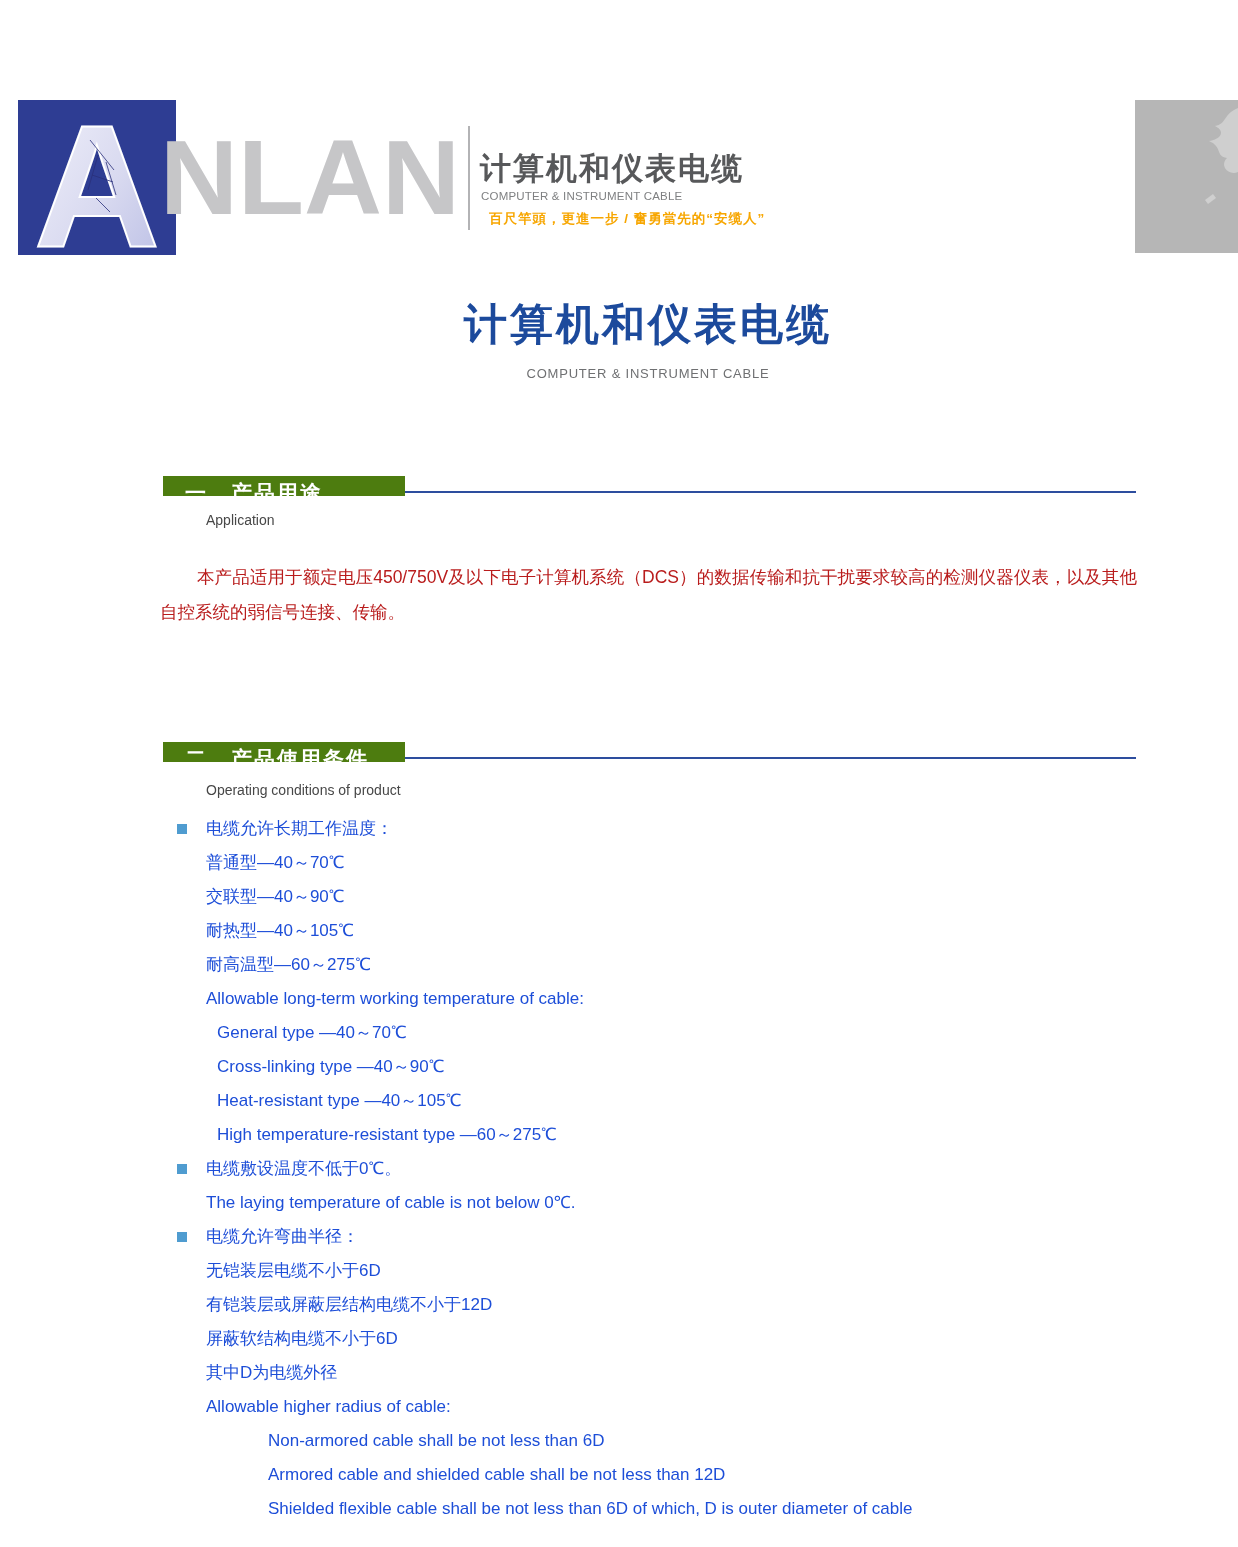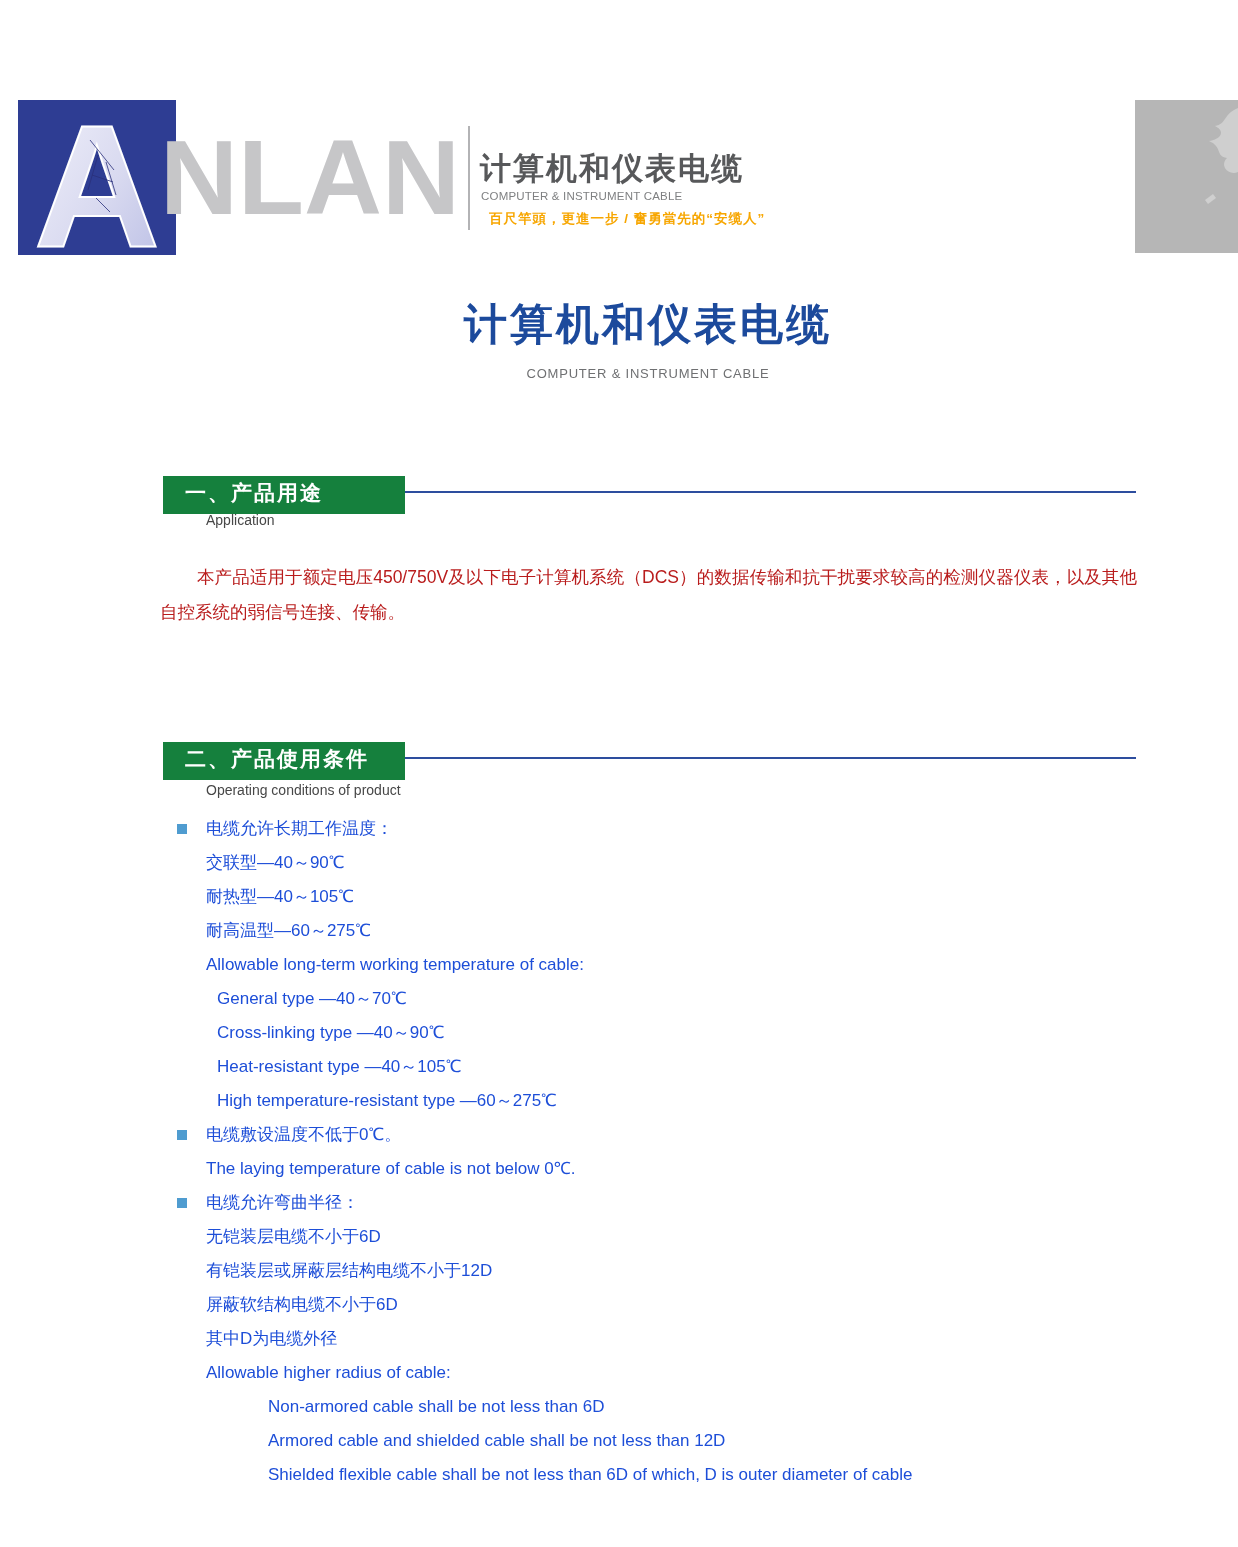--- a/index.html
+++ b/index.html
@@ -48,22 +48,22 @@
     font-size:43px;font-weight:bold;color:#1c4a9c;letter-spacing:3px;
   }
   .main-subtitle{
     margin-top:12px;font-size:13px;color:#6f7072;letter-spacing:0.8px;
   }
   
   .sec-rule{
     position:absolute;left:398px;width:738px;height:2px;background:#2d4d9e;
   }
   .sec-box{
-    position:absolute;left:163px;width:242px;height:38px;
-    background:#15803d;color:#ffffff;
+    position:absolute;left:163px;width:242px;height:20px;
+    background:#4d7c0f;color:#ffffff;
     font-size:21px;font-weight:bold;letter-spacing:2px;
     line-height:33px;padding-left:22px;box-sizing:border-box;
   }
   .rule1{top:491px;} .box1{top:476px;}
   .rule2{top:757px;} .box2{top:742px;}
   .sec-sub{
     position:absolute;left:206px;
     font-size:14px;color:#474747;
   }
   .sub1{top:512px;} .sub2{top:782px;}
@@ -137,20 +137,21 @@
   <div class="sec-sub sub1">Application</div>
 
   <div class="para para-cn">本产品适用于额定电压450/750V及以下电子计算机系统（DCS）的数据传输和抗干扰要求较高的检测仪器仪表，以及其他自控系统的弱信号连接、传输。</div>
 
   <div class="sec-rule rule2"></div>
   <div class="sec-box box2">二、产品使用条件</div>
   <div class="sec-sub sub2">Operating conditions of product</div>
 
   <div class="cond-list">
     <div class="line bullet"><span class="sq"></span><span class="lt">电缆允许长期工作温度：</span></div>
+    <div class="line"><span class="lt">普通型—40～70℃</span></div>
     <div class="line"><span class="lt">交联型—40～90℃</span></div>
     <div class="line"><span class="lt">耐热型—40～105℃</span></div>
     <div class="line"><span class="lt">耐高温型—60～275℃</span></div>
     <div class="line"><span class="lt">Allowable long-term working temperature of cable:</span></div>
     <div class="line ind1"><span class="lt">General type —40～70℃</span></div>
     <div class="line ind1"><span class="lt">Cross-linking type —40～90℃</span></div>
     <div class="line ind1"><span class="lt">Heat-resistant type —40～105℃</span></div>
     <div class="line ind1"><span class="lt">High temperature-resistant type —60～275℃</span></div>
     <div class="line bullet"><span class="sq"></span><span class="lt">电缆敷设温度不低于0℃。</span></div>
     <div class="line"><span class="lt">The laying temperature of cable is not below 0℃.</span></div>

